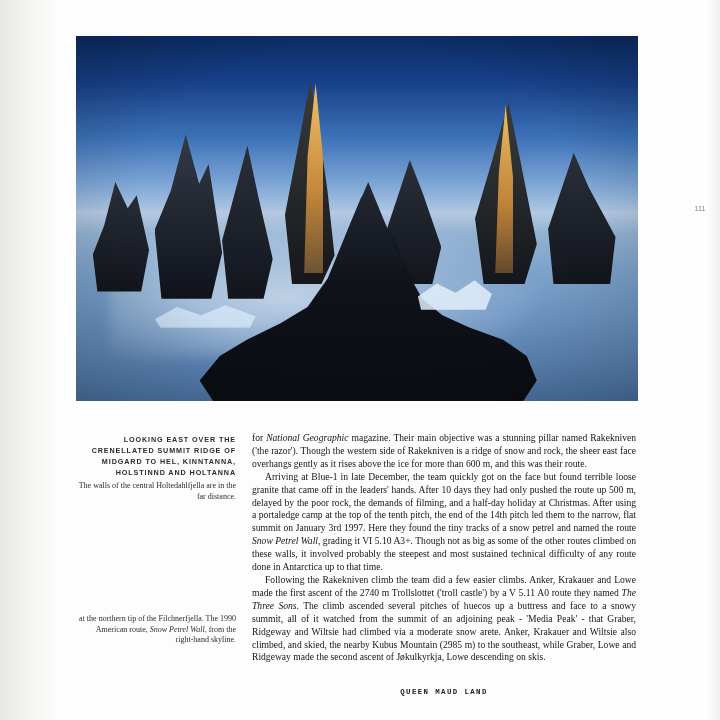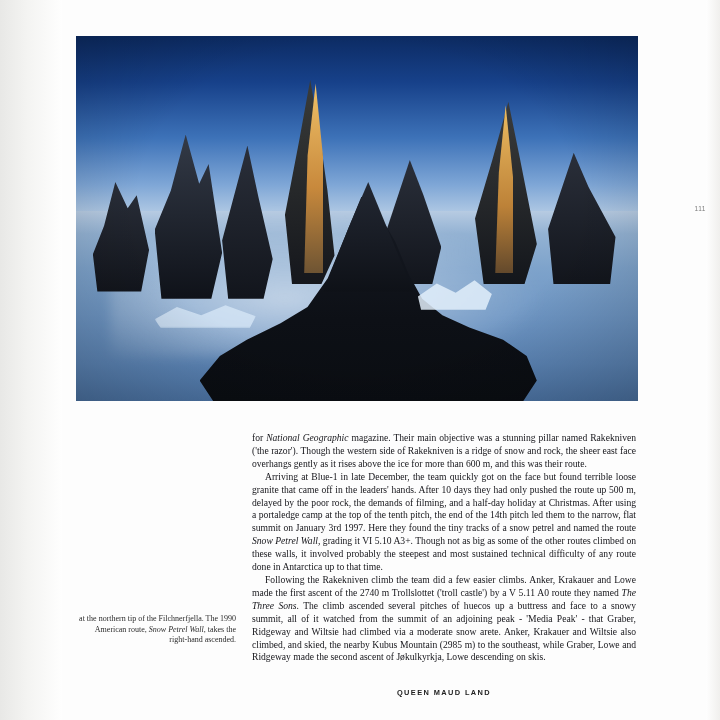--- a/index.html
+++ b/index.html
@@ -181,21 +181,21 @@
   .body-col p { margin: 0; text-indent: 0; }
   .body-col p + p { text-indent: 13px; }
   .body-col em { font-style: italic; }
 
   .folio {
     position: absolute;
     left: 252px;
     top: 688px;
     width: 384px;
     text-align: center;
-    font-family: Liberation Sans, sans-serif;
+    font-family: Liberation Mono, monospace;
     font-size: 7.4px;
     font-weight: 700;
     letter-spacing: 1.4px;
     color: #222;
     text-transform: uppercase;
   }
   .page-number {
     position: absolute;
     right: 14px;
     top: 205px;
@@ -229,23 +229,27 @@
     <div class="peak p7"></div>
     <div class="massif"></div>
     <div class="massif-ridge"></div>
     <div class="snow-patch-a"></div>
     <div class="snow-patch-b"></div>
     <div class="photo-vignette"></div>
   </div>
 
   <div class="page-number">111</div>
 
+  <div class="caption-col caption-top">
+    <p class="caption-lead">Looking east over the crenellated summit ridge of Midgard to Hel, Kinntanna, Holstinnd and Holtanna</p>
+    <p class="caption-body">The walls of the central Holtedahlfjella are in the far distance.</p>
+  </div>
 
   <div class="caption-col caption-bottom">
-    <p class="caption-body"><span>at the northern tip of the Filchnerfjella. The 1990 American route, </span><em>Snow Petrel Wall</em><span>, takes the right-hand ascended.</span></p>
+    <p class="caption-body"><span>at the northern tip of the Filchnerfjella. The 1990 American route, </span><em>Snow Petrel Wall</em><span>, from the right-hand skyline.</span></p>
   </div>
 
   <div class="body-col">
     <p>for <em>National Geographic</em> magazine. Their main objective was a stunning pillar named Rakekniven ('the razor'). Though the western side of Rakekniven is a ridge of snow and rock, the sheer east face overhangs gently as it rises above the ice for more than 600 m, and this was their route.</p>
     <p>Arriving at Blue-1 in late December, the team quickly got on the face but found terrible loose granite that came off in the leaders' hands. After 10 days they had only pushed the route up 500 m, delayed by the poor rock, the demands of filming, and a half-day holiday at Christmas. After using a portaledge camp at the top of the tenth pitch, the end of the 14th pitch led them to the narrow, flat summit on January 3rd 1997. Here they found the tiny tracks of a snow petrel and named the route <em>Snow Petrel Wall</em>, grading it VI 5.10 A3+. Though not as big as some of the other routes climbed on these walls, it involved probably the steepest and most sustained technical difficulty of any route done in Antarctica up to that time.</p>
     <p>Following the Rakekniven climb the team did a few easier climbs. Anker, Krakauer and Lowe made the first ascent of the 2740 m Trollslottet ('troll castle') by a V 5.11 A0 route they named <em>The Three Sons</em>. The climb ascended several pitches of huecos up a buttress and face to a snowy summit, all of it watched from the summit of an adjoining peak - 'Media Peak' - that Graber, Ridgeway and Wiltsie had climbed via a moderate snow arete. Anker, Krakauer and Wiltsie also climbed, and skied, the nearby Kubus Mountain (2985 m) to the southeast, while Graber, Lowe and Ridgeway made the second ascent of Jøkulkyrkja, Lowe descending on skis.</p>
   </div>
 
   <div class="folio">QUEEN MAUD LAND</div>
 

